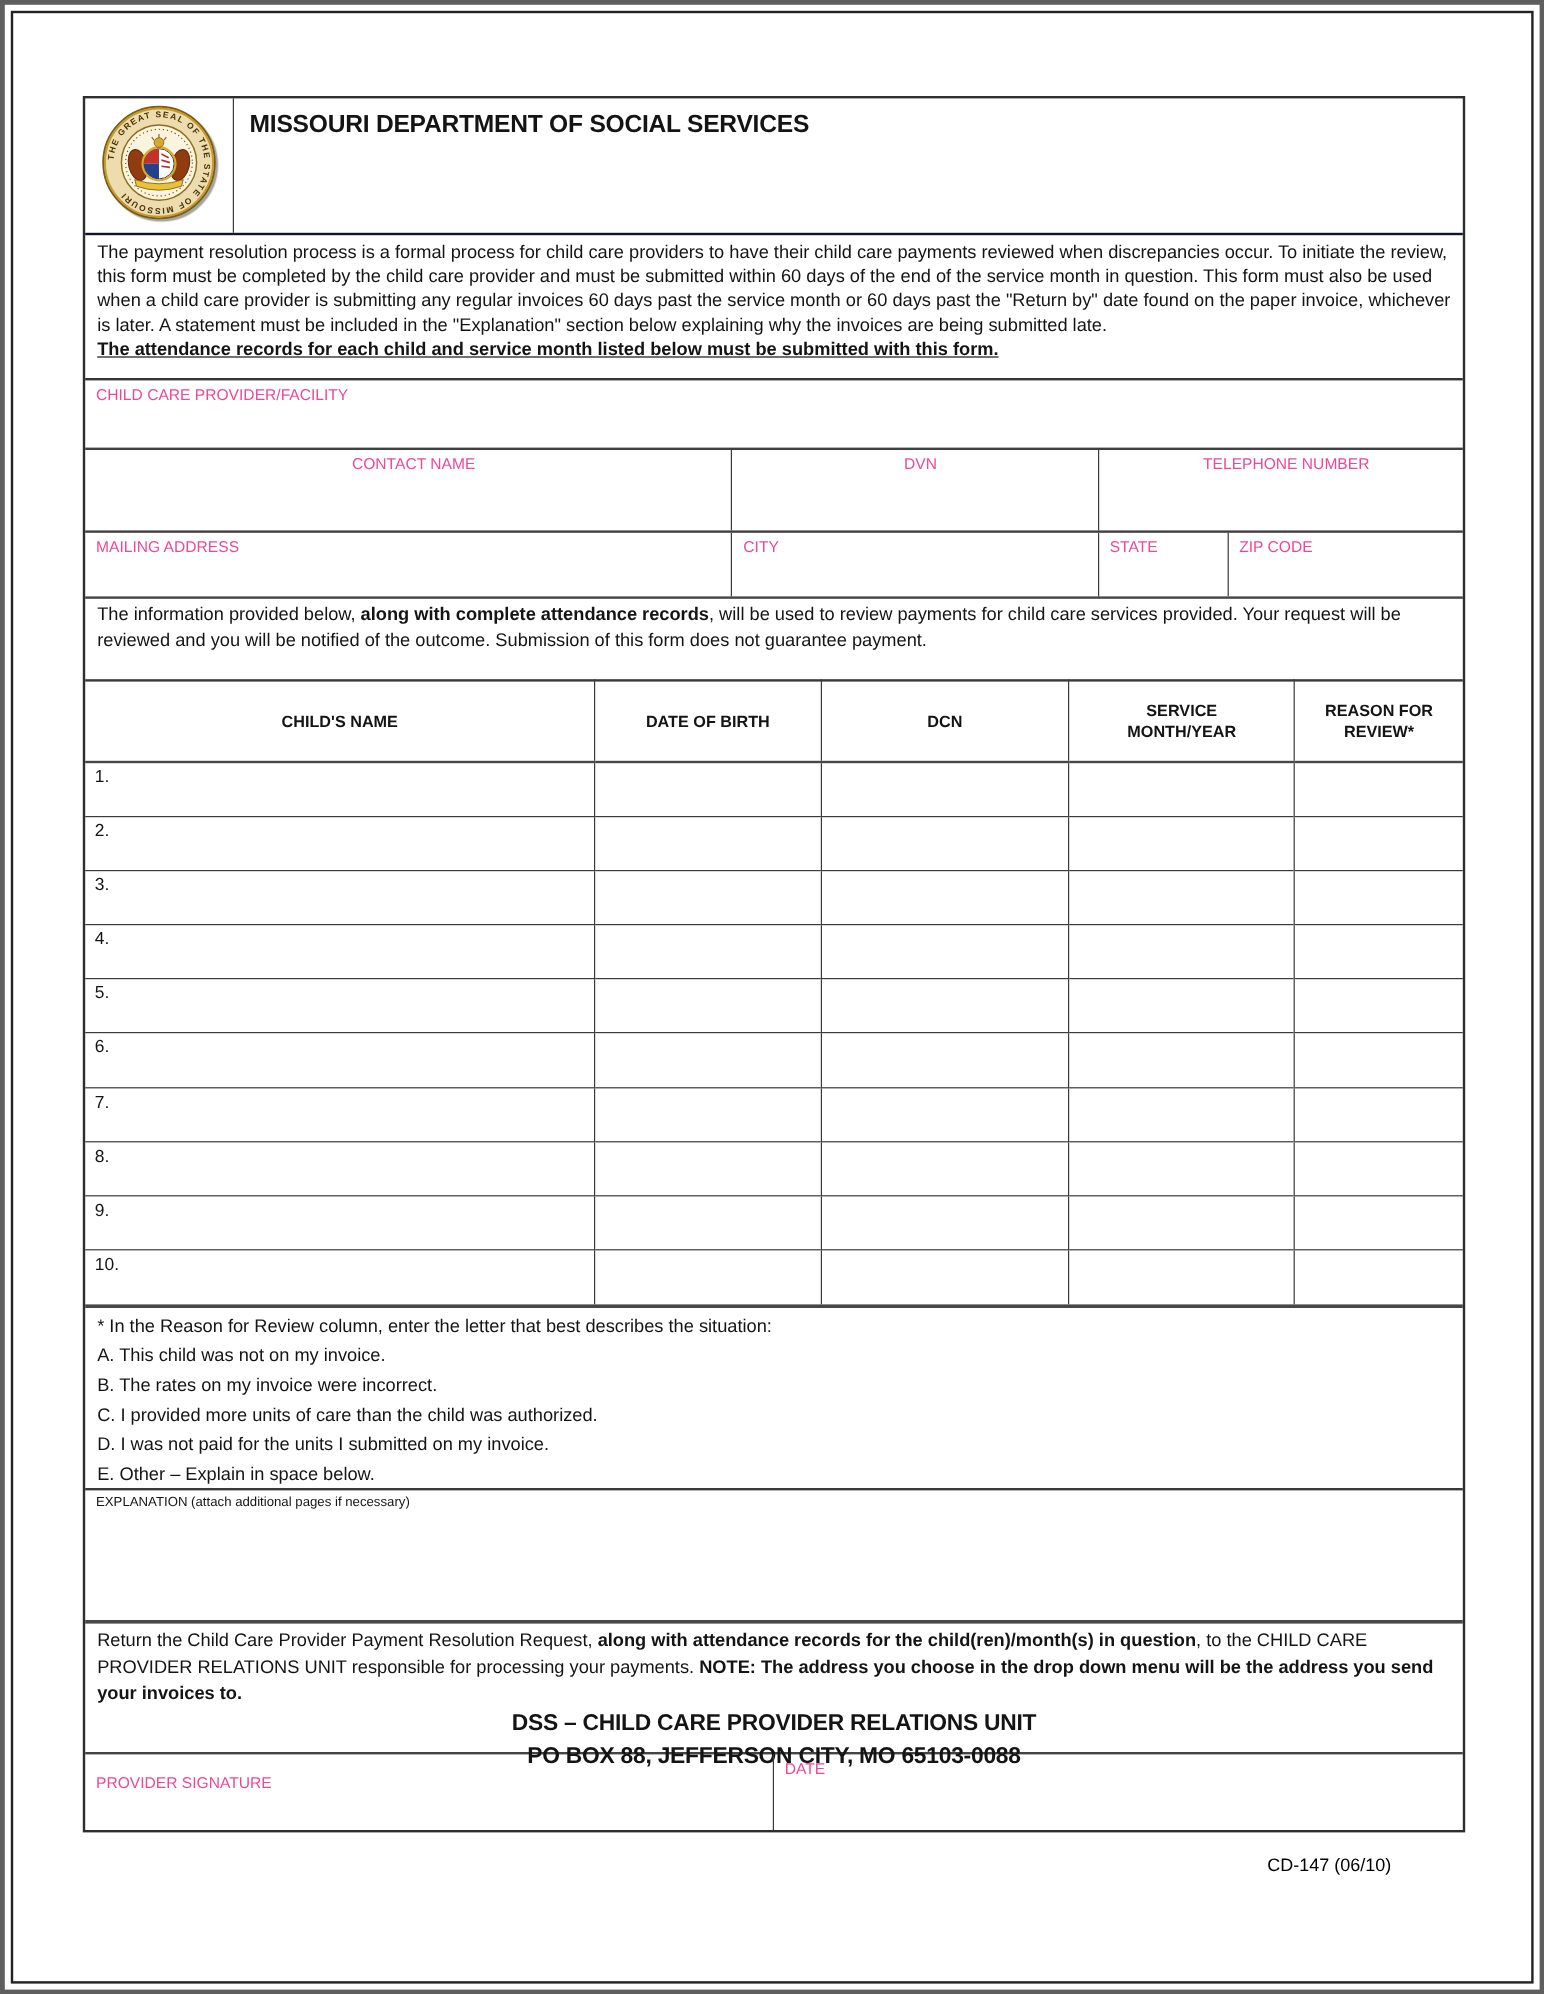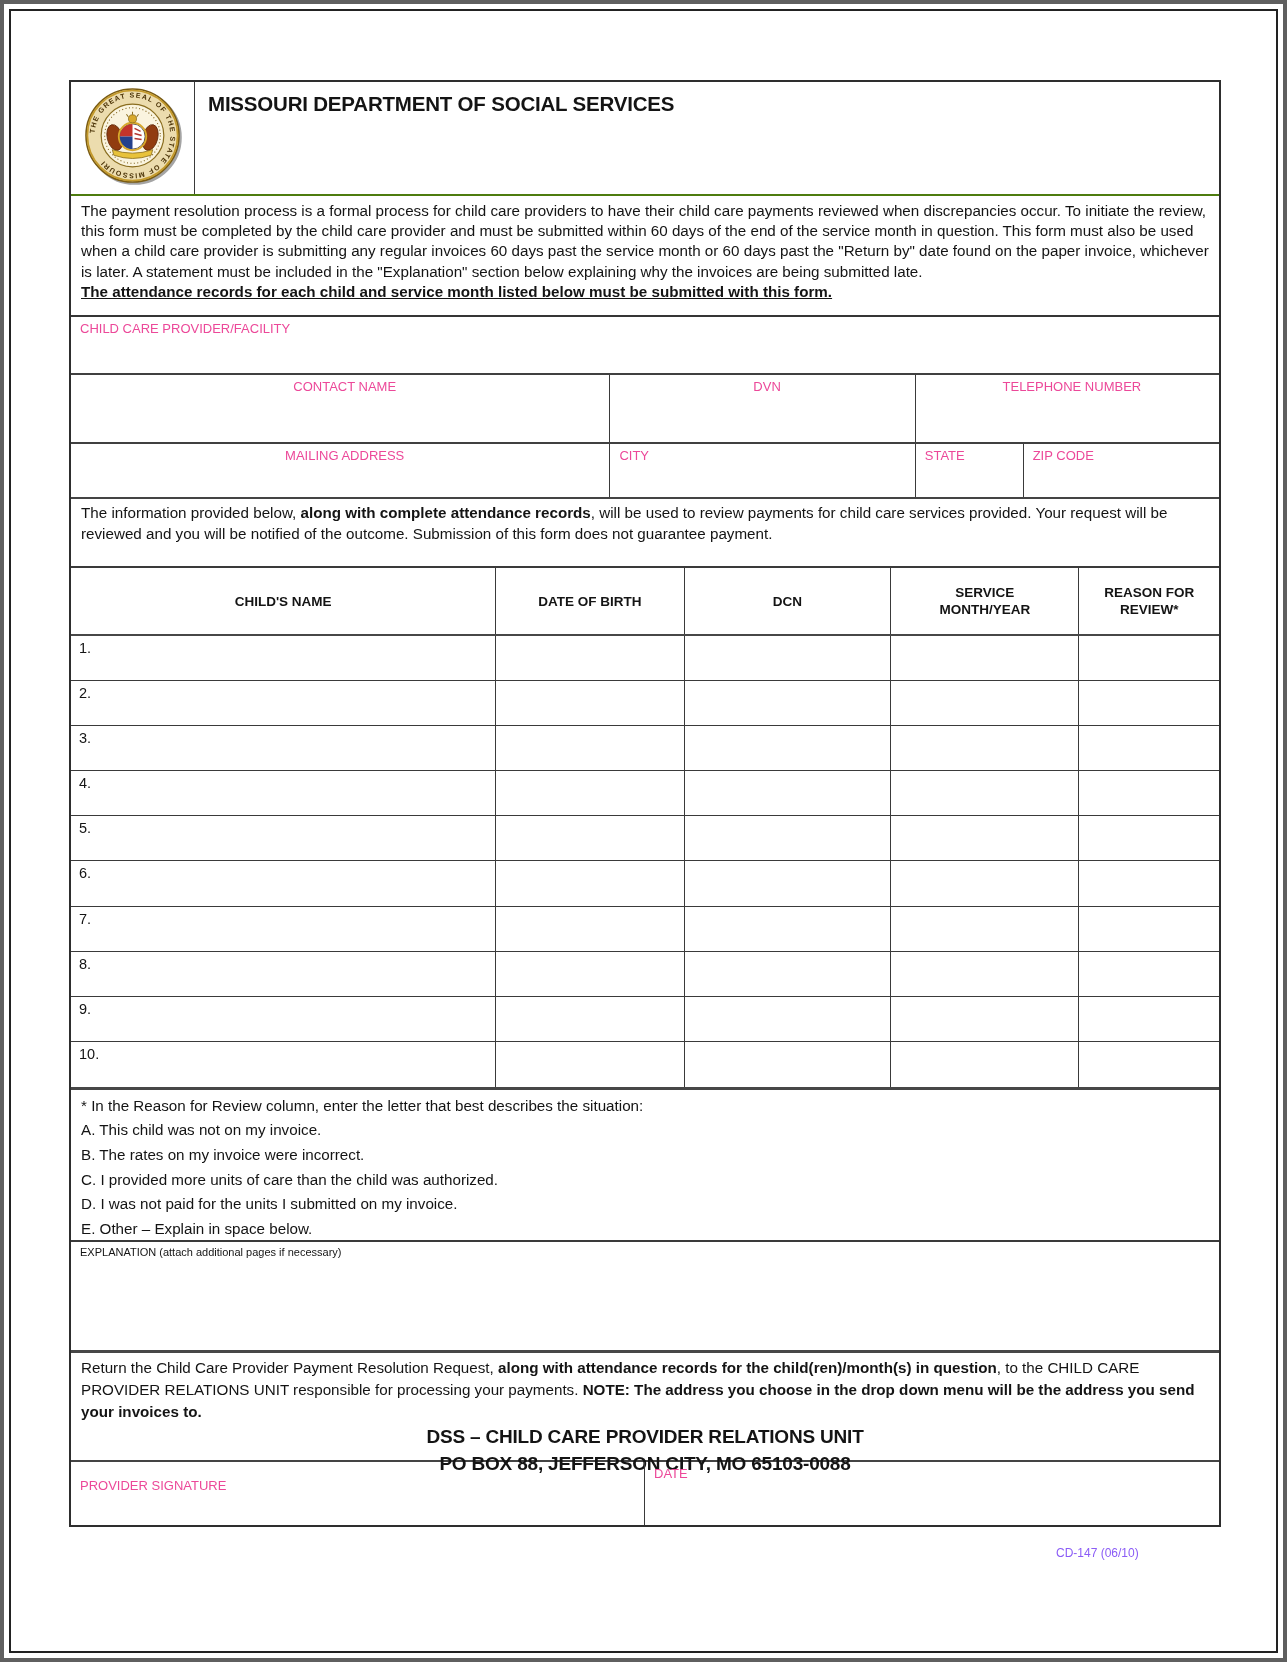--- a/index.html
+++ b/index.html
@@ -10,33 +10,33 @@
   .form{position:absolute;left:69px;top:80px;width:1148px;border:2px solid #2e2e2e;background:#fff;}
   .form *{box-sizing:border-box;}
 
   
   .sec-header{height:112px;display:flex;}
   .logo-cell{width:124px;border-right:1.5px solid #3a3a3a;display:flex;justify-content:center;padding-top:5px;}
   .title-cell{flex:1;padding:8px 8px 15px 13px;}
   .title-line{font-weight:bold;font-size:20.5px;line-height:28px;letter-spacing:-0.2px;}
 
   
-  .sec-intro{height:121px;border-top:2px solid #4d7c0f;padding:5px 10px 0 10px;font-size:15.2px;line-height:20.2px;}
+  .sec-intro{height:121px;border-top:2px solid #0f172a;padding:5px 10px 0 10px;font-size:15.2px;line-height:20.2px;}
   .intro-emphasis{display:block;font-weight:bold;text-decoration:underline;}
 
   
   .field-label{font-size:13px;line-height:15px;color:#ec4899;}
   .sec-provider{height:58px;border-top:2px solid #353535;padding:4px 0 0 9px;}
   .field-row{display:flex;border-top:2px solid #404040;}
   .sec-contact{height:69px;text-align:center;}
   .sec-mailing{height:55px;}
   .fcell{padding:4px 0 0 9px;border-left:1.5px solid #3a3a3a;}
   .fcell:first-child{border-left:none;}
   .w-contact{width:46.9%;} .w-dvn{width:26.6%;} .w-tel{width:26.5%;}
-  .w-mail{width:46.9%;text-align:center;} .w-city{width:26.6%;} .w-state{width:9.4%;} .w-zip{width:17.1%;}
+  .w-mail{width:46.9%;} .w-city{width:26.6%;} .w-state{width:9.4%;} .w-zip{width:17.1%;}
 
   
   .sec-info{height:69px;border-top:2.5px solid #444;padding:3px 10px 0 10px;font-size:15.2px;line-height:21px;}
   b.inline{font-weight:bold;}
 
   
   table.review{width:100%;border-collapse:collapse;table-layout:fixed;border-top:2px solid #3a3a3a;}
   table.review th{border-left:1.5px solid #3a3a3a;border-bottom:2.5px solid #474747;font-size:13.5px;font-weight:bold;text-align:center;vertical-align:middle;white-space:pre-line;height:68px;line-height:17px;}
   table.review th:first-child{border-left:none;}
   table.review td{border-left:1.5px solid #3a3a3a;border-top:1.5px solid #3a3a3a;height:45.2px;vertical-align:top;padding:3px 0 0 8px;}
@@ -54,21 +54,21 @@
   
   .sec-return{height:110px;border-top:3px solid #474747;padding:4px 10px 0 10px;font-size:15.2px;line-height:22px;}
   .addr-line{text-align:center;font-weight:bold;font-size:19px;line-height:27px;letter-spacing:-0.2px;}
 
   
   .sec-signature{height:65px;border-top:2.5px solid #444;display:flex;}
   .sig-cell{width:50%;border-right:1.5px solid #3a3a3a;padding:16px 0 0 9px;}
   .date-cell{flex:1;padding:4px 0 0 9px;}
 
   
-  .footer{position:absolute;left:1056px;top:1546px;font-size:12px;color:#8b5cf6;}
+  .footer{position:absolute;left:1056px;top:1546px;font-size:15px;color:#000000;}
 
   .seal{filter:drop-shadow(2px 2px 0 rgba(90,90,90,0.55));}
 </style>
 </head>
 <body>
 
 <div class="outer-frame"></div>
 <div class="page-border"></div>
 
 <div class="form">

